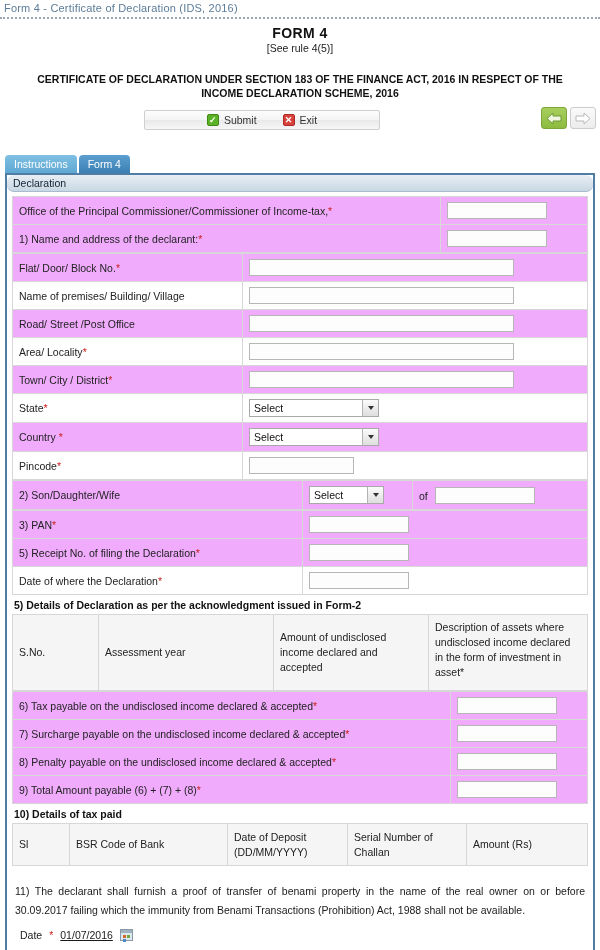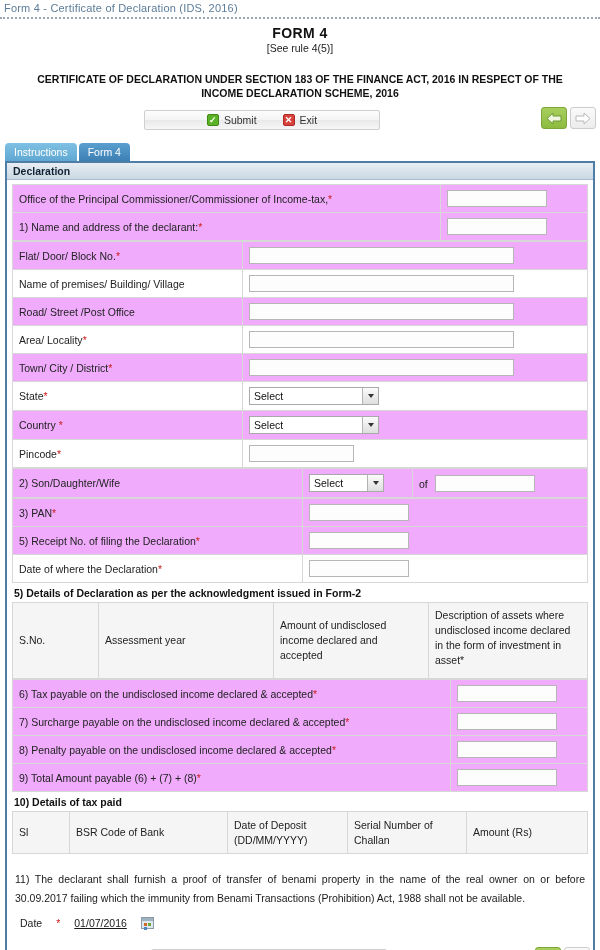--- a/index.html
+++ b/index.html
@@ -82,21 +82,21 @@
     border: 1px solid #7ca637;
   }
   .arrow-btn.next {
     background: linear-gradient(to bottom,#fafafa,#ececec);
     border: 1px solid #cccccc;
   }
   .arrow-btn svg { display: block; }
 
   
   .tabs {
-    margin-top: 2px;
+    margin-top: 14px;
     padding-left: 5px;
     display: flex; gap: 2px;
     height: 18px;
   }
   .tab {
     height: 18px; padding: 0 9px;
     display: flex; align-items: center;
     font-size: 10.5px; color: #ffffff;
     border-radius: 4px 4px 0 0;
     cursor: pointer;
@@ -111,21 +111,21 @@
     background: #ffffff;
     height: 817px;
     overflow: hidden;
   }
   .panel-head {
     height: 17px;
     background: linear-gradient(to bottom,#e8eef3,#c9d8e4);
     border-bottom: 1px solid #a8bccd;
     display: flex; align-items: center;
     padding-left: 6px;
-    font-size: 10.5px; font-weight: bold; color: #123;
+    font-size: 10.5px; font-weight: normal; color: #123; border-radius: 7px;
   }
   .panel-body { padding: 4px 5px 0 5px; }
 
   
   table.ftab {
     width: 100%;
     border-collapse: collapse;
     table-layout: fixed;
   }
   table.ftab td {
@@ -210,21 +210,21 @@
     font-size: 10.5px;
     line-height: 19px;
     color: #1a1a1a;
     text-align: justify;
     padding: 4px 3px 0 3px;
     margin-top: 12px;
   }
   .date-line {
     padding: 9px 3px 0 8px;
     font-size: 10.5px;
-    display: flex; align-items: center; gap: 14px;
+    display: flex; align-items: center; gap: 7px;
   }
   .date-val { text-decoration: underline; cursor: pointer; }
   .cal-ico {
     width: 13px; height: 12px;
     border: 1px solid #8a9aa8;
     background: #dfe8ee;
     display: inline-block;
     position: relative;
     cursor: pointer;
   }

